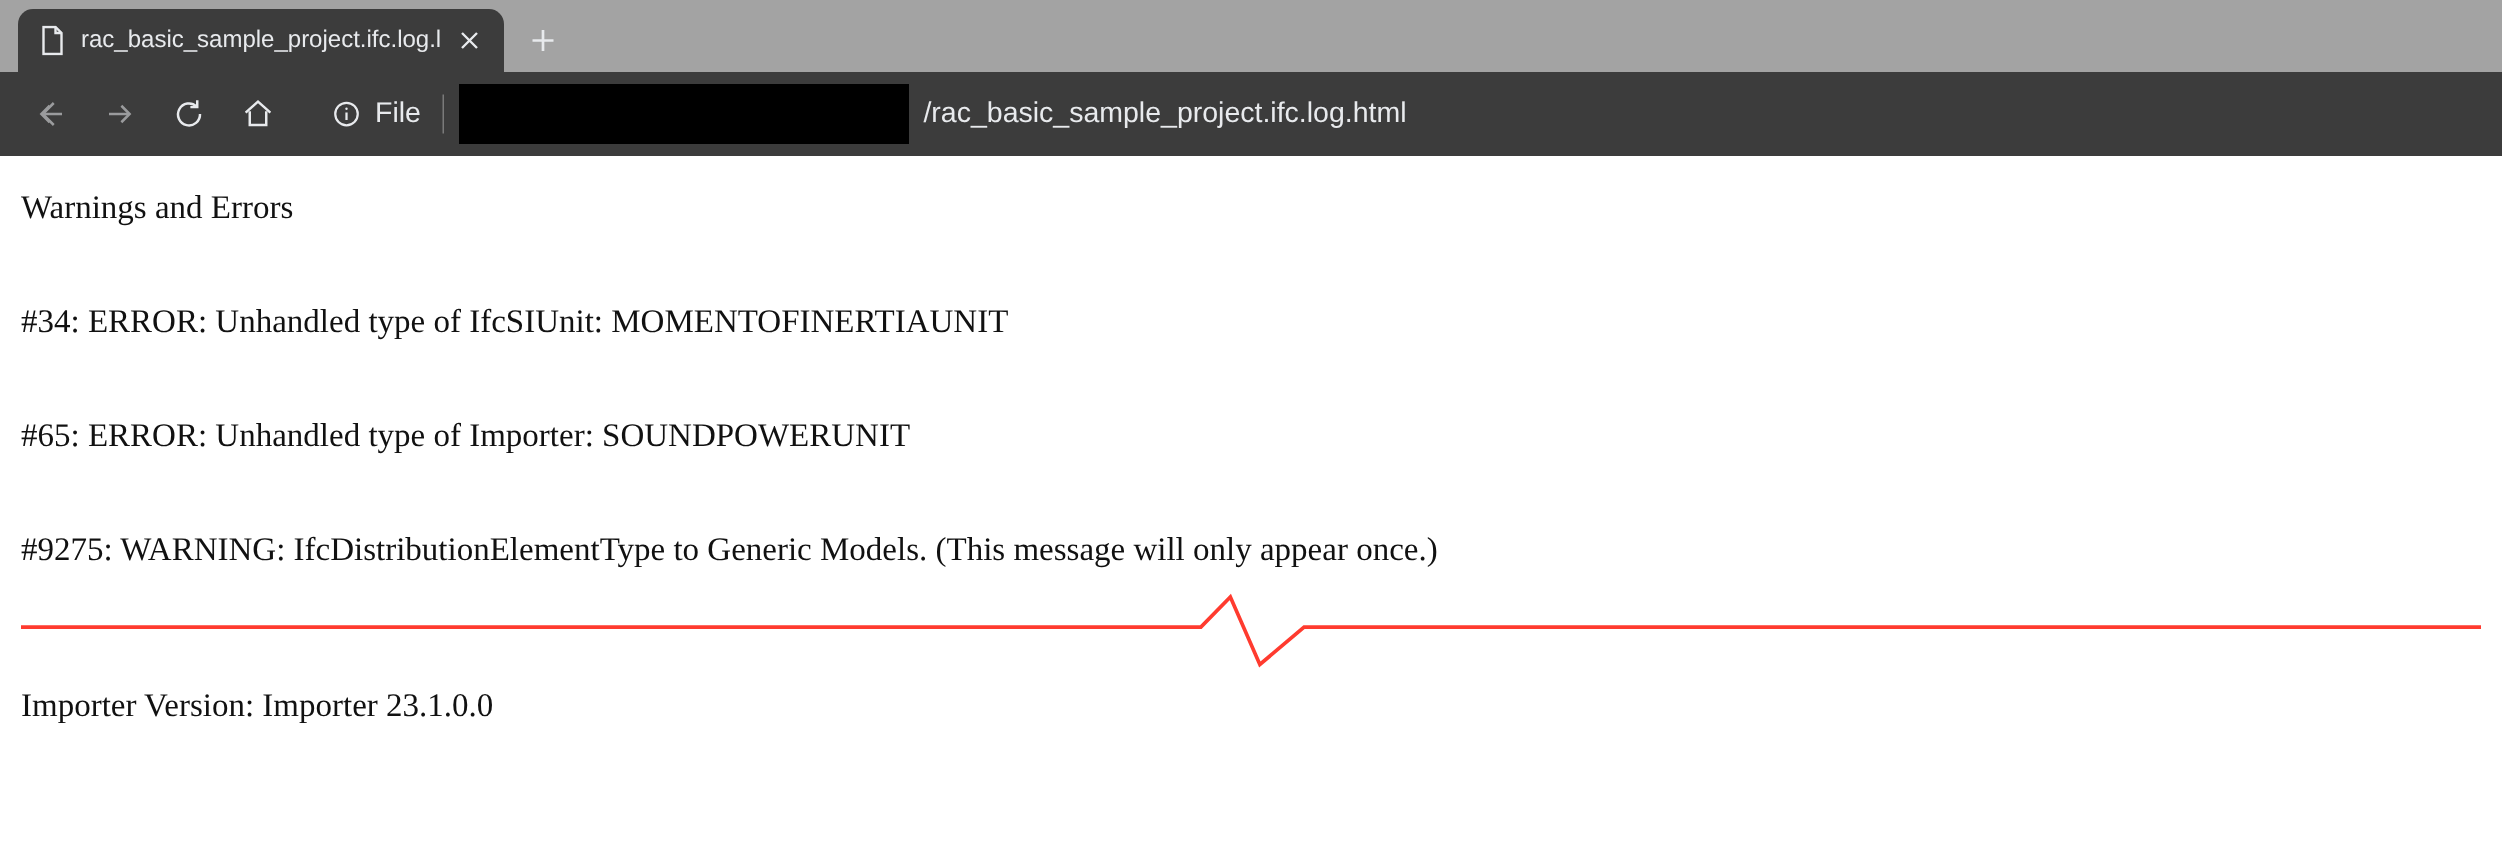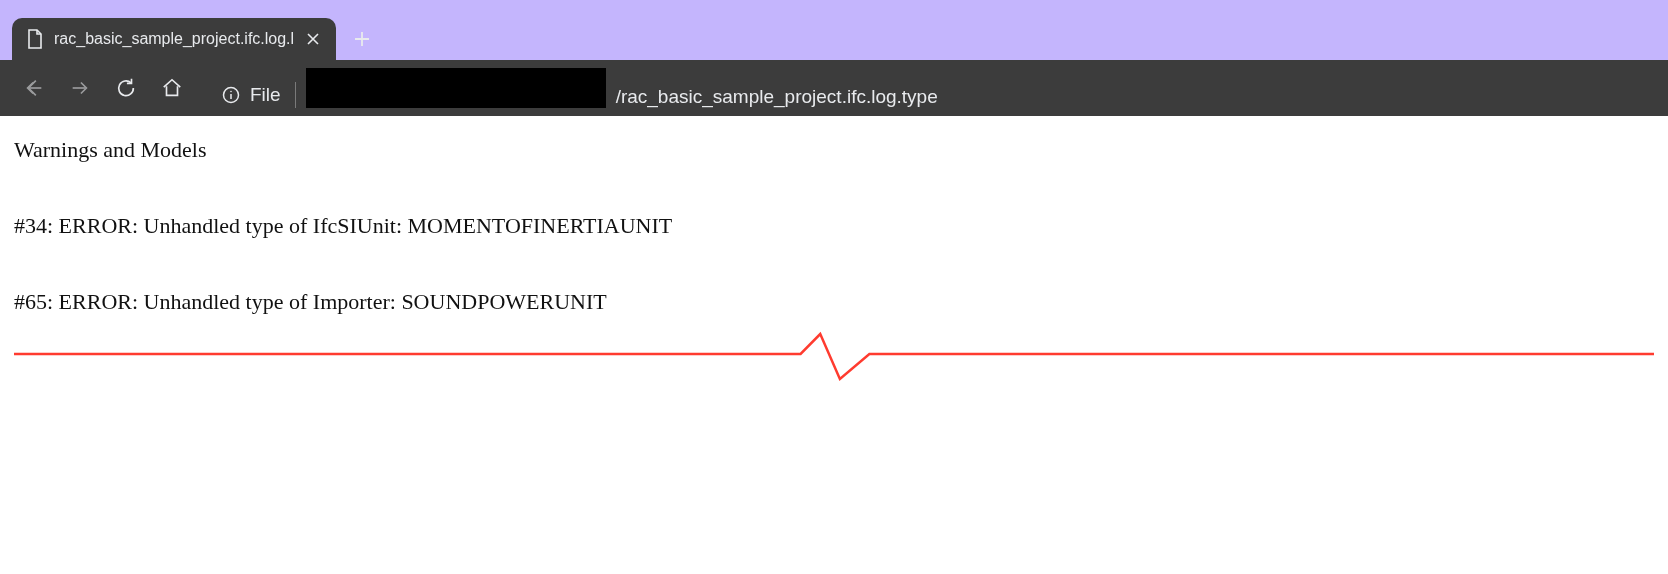--- a/index.html
+++ b/index.html
@@ -7,23 +7,23 @@
       font-family: -apple-system, BlinkMacSystemFont, "Segoe UI", Arial, sans-serif;
       background: #fff;
       width: 1668px;
     }
     .browser-chrome {
       background: #202124;
     }
     .tab-strip {
       display: flex;
       align-items: flex-end;
-      height: 60px;
+      height: 48px;
       padding-left: 12px;
-      background: #c4b5fd;
+      background: #a3a3a3;
     }
     .tab {
       display: flex;
       align-items: center;
       gap: 10px;
       background: #3c3c3c;
       color: #e8eaed;
       height: 42px;
       padding: 0 14px;
       border-top-left-radius: 10px;
@@ -79,21 +79,21 @@
       color: #e8eaed;
       cursor: pointer;
       border-radius: 50%;
     }
     .nav-btn.disabled { opacity: 0.55; cursor: default; }
     .nav-btn svg { display:block; }
     .address-bar {
       flex: 1;
       height: 40px;
       display: flex;
-      align-items: flex-end;
+      align-items: center;
       gap: 10px;
       padding: 0 12px;
       margin-left: 12px;
       color: #e8eaed;
       font-size: 19px;
     }
     .address-bar .file-label {
       display: flex;
       align-items: center;
       gap: 10px;
@@ -184,32 +184,34 @@
     <div class="address-bar">
       <span class="file-label">
         <svg width="18" height="18" viewBox="0 0 18 18" fill="none" stroke="#e8eaed" stroke-width="1.5">
           <circle cx="9" cy="9" r="7.5"></circle>
           <circle cx="9" cy="5.5" r="0.8" fill="#e8eaed" stroke="none"></circle>
           <path d="M9 8 V13"></path>
         </svg>
         <span>File</span>
       </span>
       <span class="redacted"></span>
-      <span class="path">/rac_basic_sample_project.ifc.log.type</span>
+      <span class="path">/rac_basic_sample_project.ifc.log.html</span>
     </div>
   </div>
 </div>
 
 <div class="content">
-  <div class="heading">Warnings and Models</div>
+  <div class="heading">Warnings and Errors</div>
 
   <div class="log-lines">
     <div class="log-line">#34: ERROR: Unhandled type of IfcSIUnit: MOMENTOFINERTIAUNIT</div>
     <div class="log-line">#65: ERROR: Unhandled type of Importer: SOUNDPOWERUNIT</div>
+    <div class="log-line">#9275: WARNING: IfcDistributionElementType to Generic Models. (This message will only appear once.)</div>
   </div>
 
   <div class="annot-divider">
     <svg viewBox="0 0 1668 60" preserveAspectRatio="none">
       <path d="M0 30 L800 30 L820 10 L840 55 L870 30 L1668 30" fill="none" stroke="#ff3b2f" stroke-width="2.5"></path>
     </svg>
   </div>
 
+  <div class="footer-line">Importer Version: Importer 23.1.0.0</div>
 </div>
 
 </body></html>

